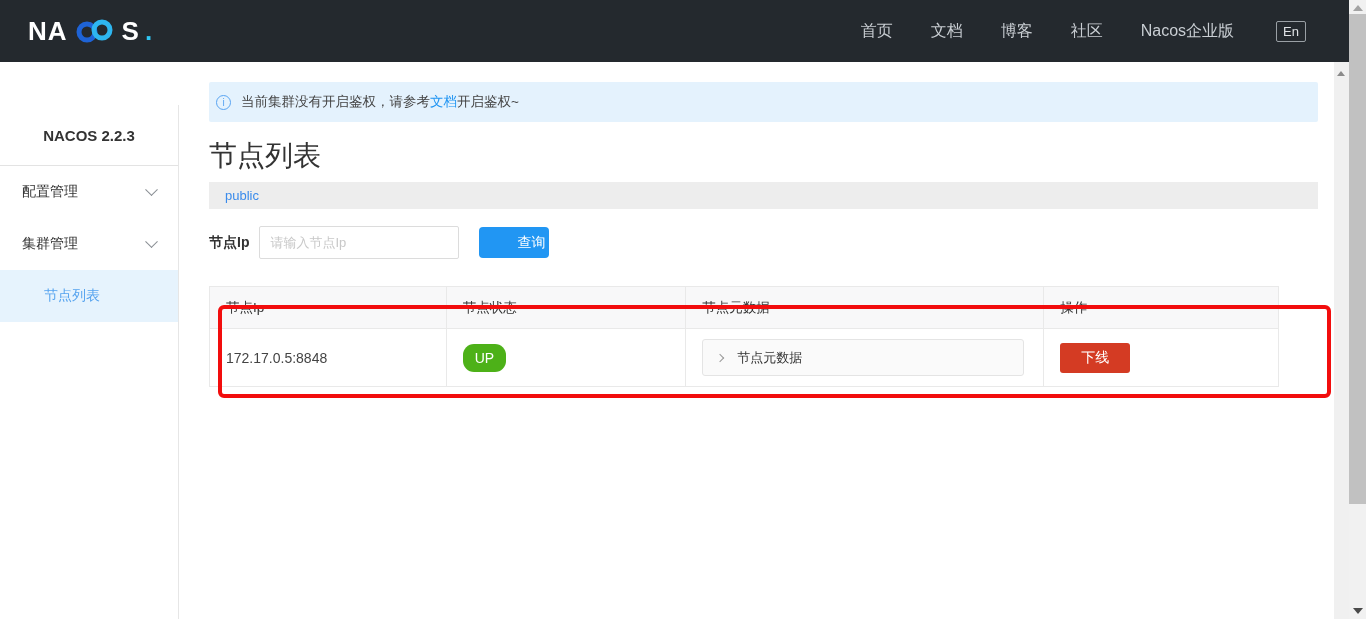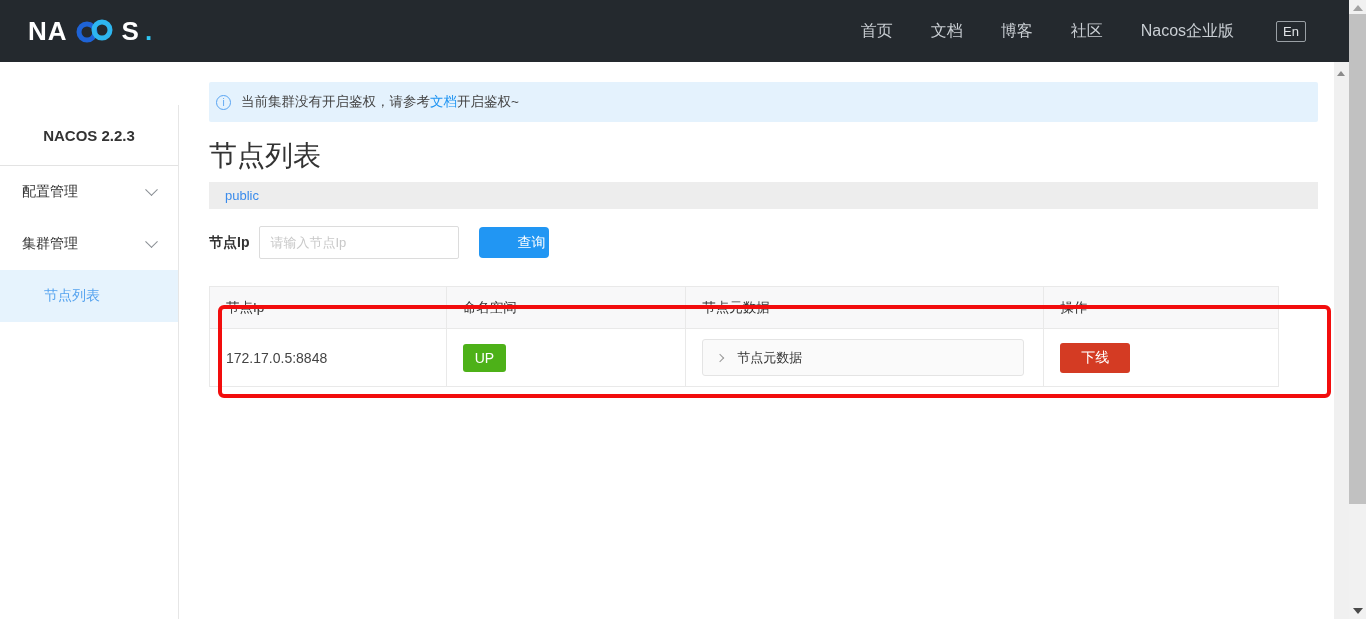--- a/index.html
+++ b/index.html
@@ -48,21 +48,21 @@
                   font-size:13px; color:#333; outline:none; }
   .search-input::placeholder { color:#c8c8c8; }
   .query-btn { width:70px; height:31px; margin-left:20px; background:#2196f3; border:none; border-radius:4px;
                color:#fff; font-size:14px; cursor:pointer;padding-left:34px; }
 
   
   table.node-table { margin-top:27px; width:1070px; border-collapse:collapse; font-size:13px; }
   .node-table th { background:#f8f8f9; height:42px; text-align:left; padding-left:16px; font-weight:400;
                    color:#333; border:1px solid #e9e9e9; font-size:13.5px; }
   .node-table td { height:58px; padding-left:16px; color:#444; border:1px solid #e9e9e9; font-size:14px; background:#fff; }
-  .status-badge { display:inline-block; padding:6px 12px; background:#4db118; color:#fff; border-radius:3px;
+  .status-badge { display:inline-block; padding:6px 12px; background:#4db118; color:#fff; border-radius:11px;
                   font-size:14px; font-weight:500; }
   .meta-collapse { width:322px; height:37px; background:#fafafa; border:1px solid #e4e4e4; border-radius:3px;
                    display:flex; align-items:center; padding:0 14px; cursor:pointer; }
   .collapse-arrow { width:6px; height:6px; border-right:1px solid #999; border-top:1px solid #999;
                     transform:rotate(45deg); margin-right:14px; flex:none; }
   .meta-label { color:#333; font-size:13px; }
   .offline-btn { width:70px; height:30px; background:#d43b23; border:none; border-radius:3px; color:#fff;
                  font-size:14px; cursor:pointer; }
 
   
@@ -143,21 +143,21 @@
     <table class="node-table">
       <colgroup>
           <col style="width:237px">
           <col style="width:240px">
           <col style="width:358px">
           <col style="width:235px">
         </colgroup>
       <thead>
         <tr>
           <th>节点Ip</th>
-          <th>命名空间</th>
+          <th>节点状态</th>
           <th>节点元数据</th>
           <th>操作</th>
         </tr>
       </thead>
       <tbody>
         <tr>
           <td>172.17.0.5:8848</td>
           <td>
             <span class="status-badge">UP</span>
           </td>

